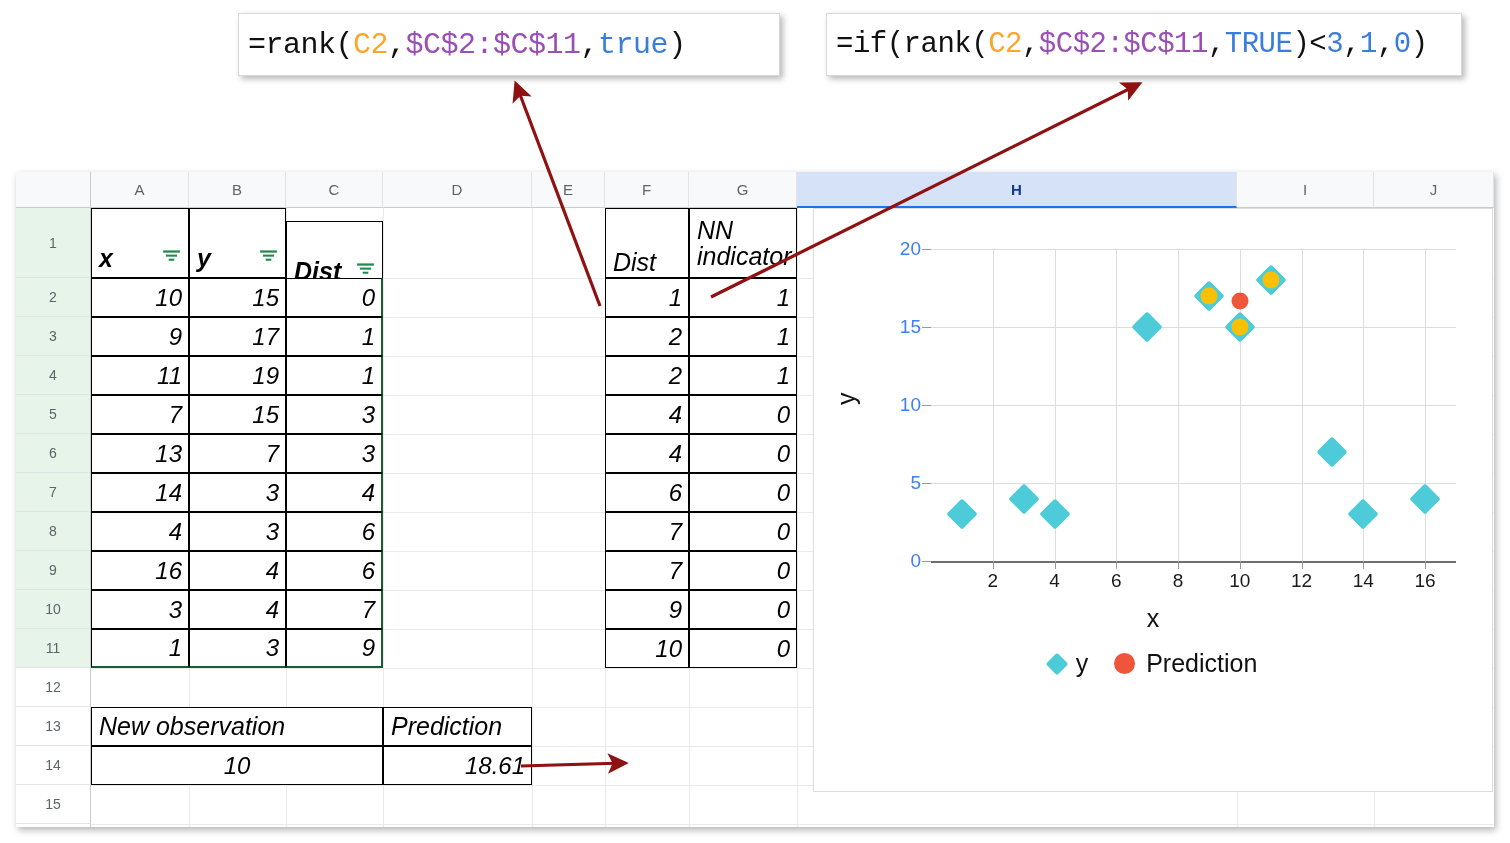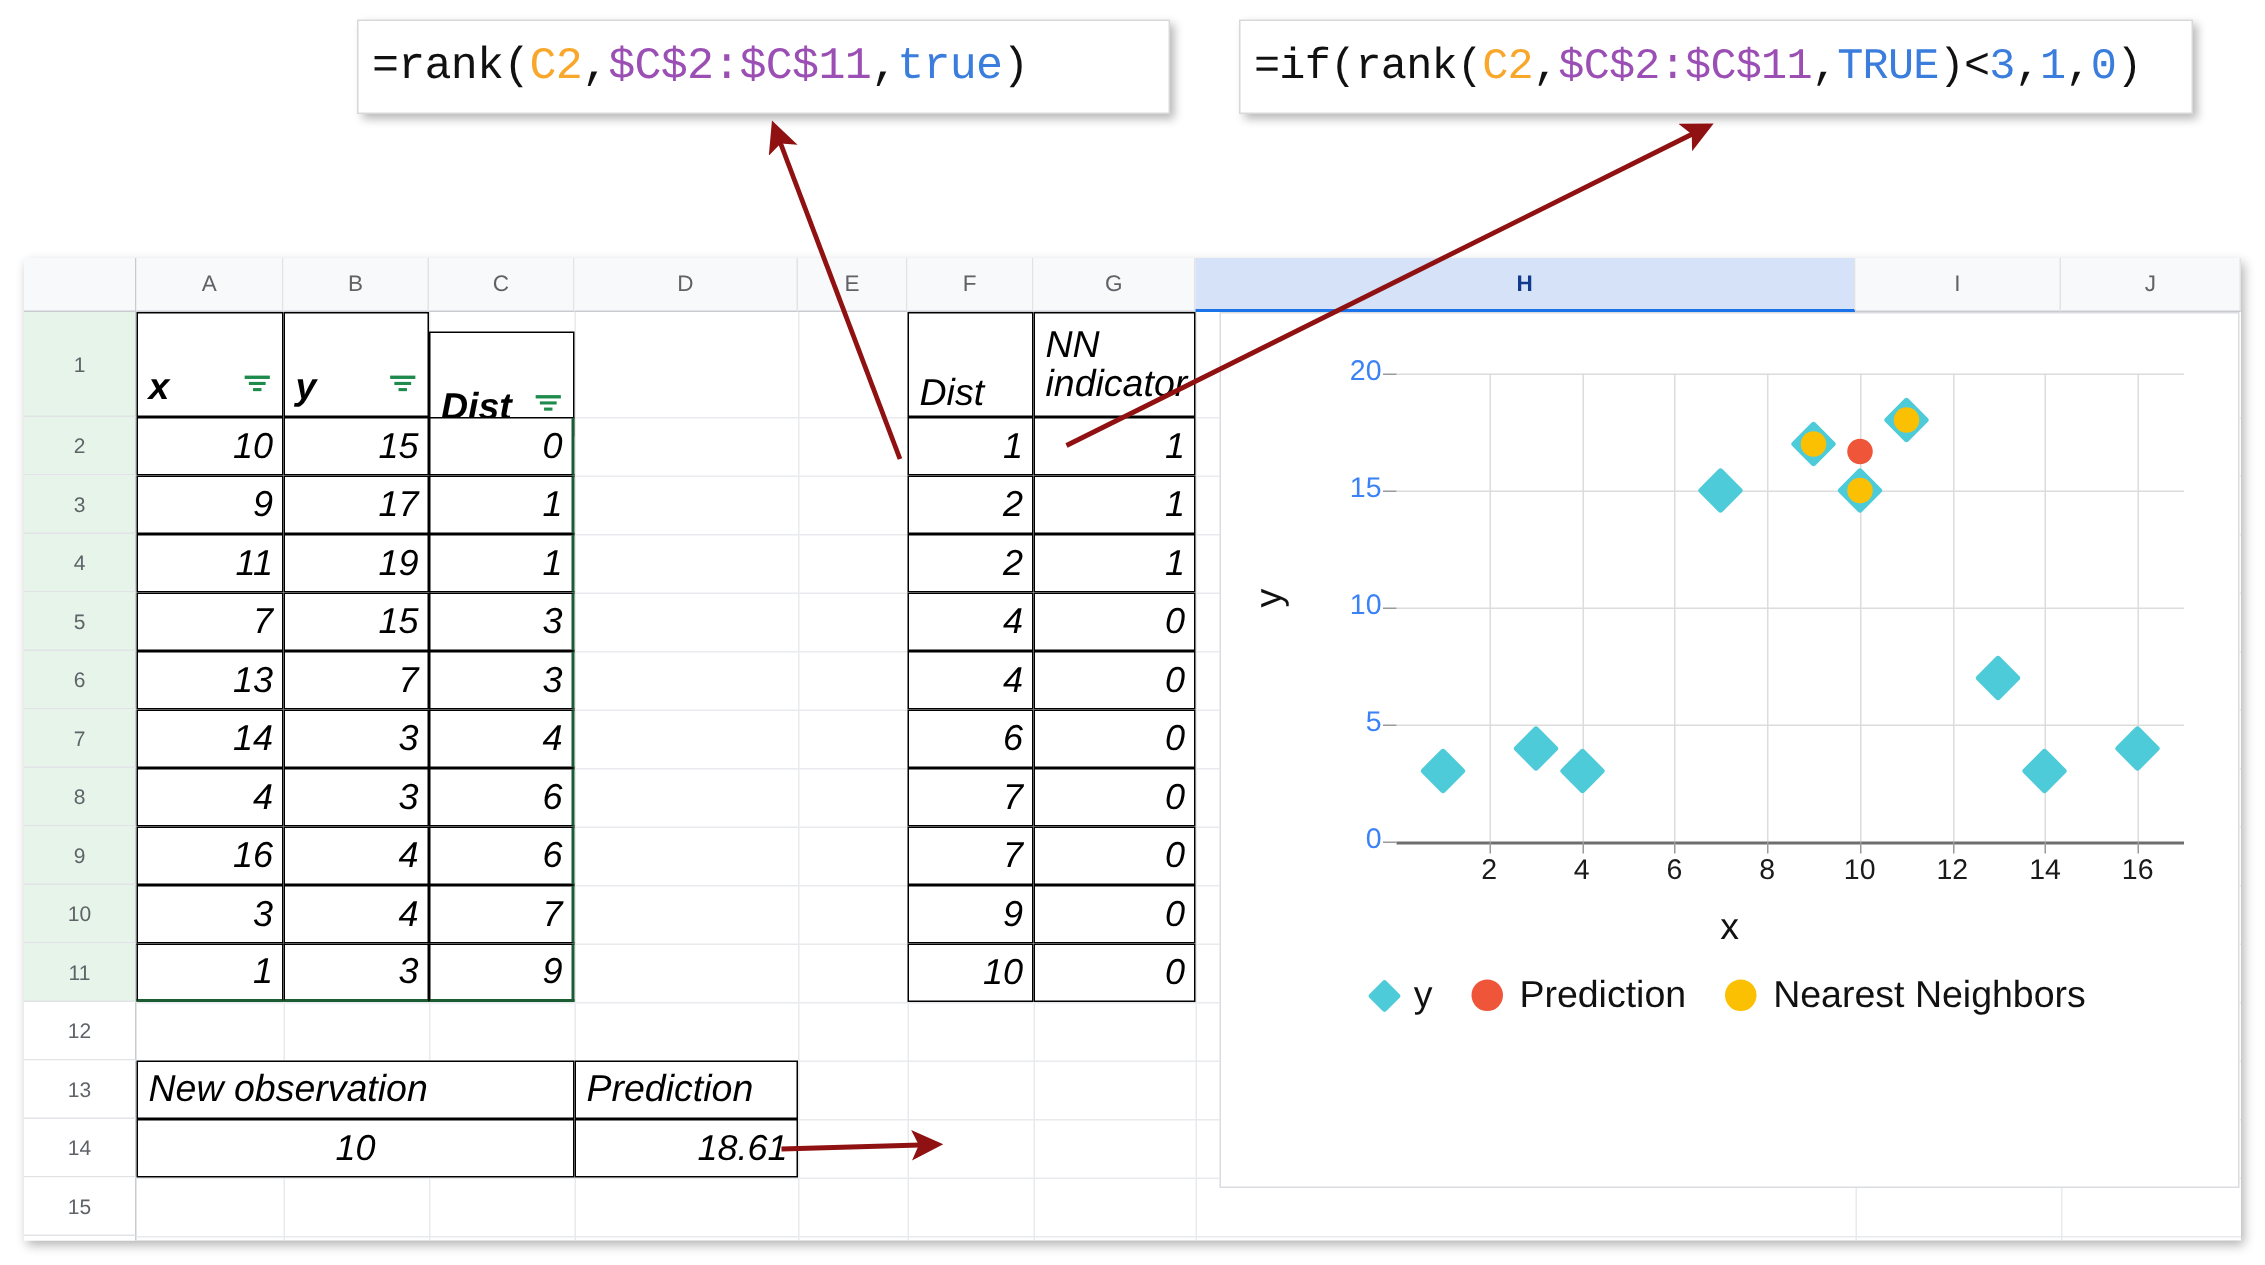--- a/index.html
+++ b/index.html
@@ -294,24 +294,20 @@
     <div id="xlabel">x</div>
     <div id="legend">
         <div class="lg">
           <span style="display: inline-block; background: rgb(78, 203, 217); width: 16px; height: 16px; transform: rotate(45deg); border-radius: 2px;"></span>
           <span>y</span>
         </div>
         <div class="lg">
           <span style="display: inline-block; background: rgb(239, 86, 57); width: 21px; height: 21px; border-radius: 50%;"></span>
           <span>Prediction</span>
         </div>
-        <div class="lg">
-          <span style="display: inline-block; background: rgb(251, 192, 2); width: 21px; height: 21px; border-radius: 50%;"></span>
-          <span>Nearest Neighbors</span>
-        </div>
       </div>
   </div>
 </div>
 
 <svg id="arrows" viewBox="0 0 1510 843">
   <defs>
     <marker id="ah" markerWidth="7" markerHeight="7" refX="5.4" refY="3.2" orient="auto">
       <path d="M0,0 L6.6,3.2 L0,6.4 L1.5,3.2 Z" fill="#8f1111"></path>
     </marker>
   </defs>

